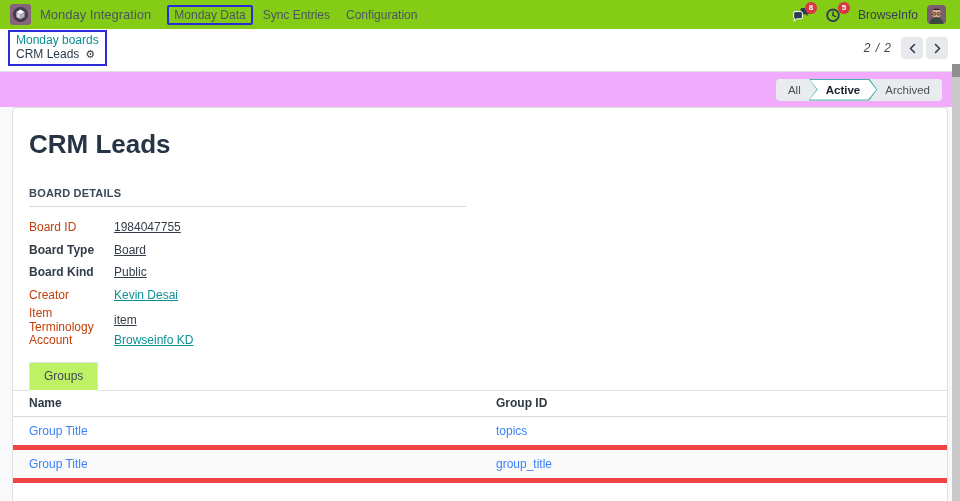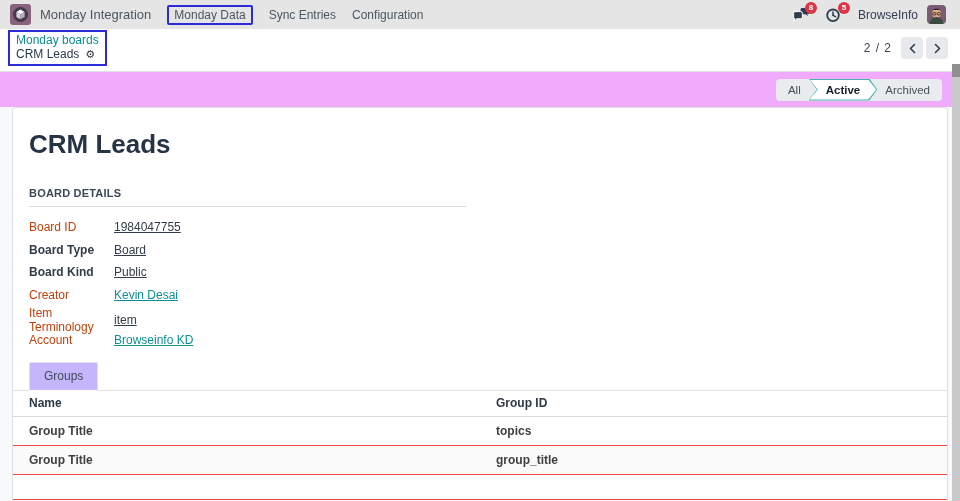--- a/index.html
+++ b/index.html
@@ -4,41 +4,41 @@
 <style>
   * { margin:0; padding:0; box-sizing:border-box; }
   html,body { width:960px; height:501px; }
   body {
     position:relative; overflow:hidden;
     background:#f8f9fa;
     font-family:"Liberation Sans", sans-serif;
     color:#374151; font-size:12px;
   }
   
-  .topnav { display:flex; align-items:center; height:29px; padding:0 10px; background:#e5e5e5; }
+  .topnav { display:flex; align-items:center; height:29px; padding:0 10px; background:#84cc16; }
   .app-icon { width:21px; height:21px; margin-right:9px; flex:0 0 auto; cursor:pointer; }
   .app-name { font-size:13px; color:#4c5662; margin-right:16px; white-space:nowrap; }
   .menu { font-size:12px; color:#4c5662; padding:3px 8px; white-space:nowrap; cursor:pointer; }
-  .menu.highlighted { border:2px solid #2b2bd8; border-radius:2px; padding:1px 5px; margin-right:8px; }
+  .menu.highlighted { border:2px solid #2b2bd8; border-radius:2px; padding:1px 5px; margin-right:2px; }
   .topnav-right { margin-left:auto; display:flex; align-items:center; gap:15px; padding-right:4px; }
   .icon-wrap { position:relative; width:18px; height:16px; cursor:pointer; }
   .badge { position:absolute; top:-5px; right:-7px; min-width:12px; height:12px; border-radius:7px;
            background:#dc3545; color:#fff; font-size:8px; font-weight:bold; line-height:12px;
            text-align:center; padding:0 2px; }
   .user { display:flex; align-items:center; gap:9px; cursor:pointer; }
   .user-name { font-size:12px; color:#374151; }
   .avatar { width:19px; height:19px; border-radius:4px; overflow:hidden; display:block; }
   
   .crumb-row { display:flex; align-items:flex-start; background:#fff; padding:1px 12px 5px 8px; }
   .crumb-box { border:2px solid #2b2bd8; padding:1px 6px 2px; }
   .crumb-parent { color:#0d8f93; font-size:12px; font-weight:500; line-height:14px; display:block; cursor:pointer; }
   .crumb-current { color:#2b3a4a; font-size:12px; line-height:15px; display:flex; align-items:center; gap:6px; }
   .gear-icon { font-family:"DejaVu Sans", sans-serif; font-size:11px; color:#343b44; cursor:pointer; line-height:1; }
   .pager { margin-left:auto; display:flex; align-items:center; gap:9px; margin-top:7px; }
-  .pager-count { font-size:12px; color:#3c4450; letter-spacing:1px; }
+  .pager-count { font-size:12px; color:#3c4450; letter-spacing:1px;font-style:italic; }
   .pager-btns { display:flex; gap:3px; }
   .pager-btn { width:22px; height:22px; background:#e7e9ec; border:none; border-radius:4px;
                display:flex; align-items:center; justify-content:center; cursor:pointer; }
   .hdr-divider { border-bottom:1px solid #dee2e6; }
   
   .control-band { height:35px; display:flex; align-items:center; justify-content:flex-end;
                   padding-right:18px; background:#f0abfc; }
   .af-bar { display:flex; align-items:stretch; background:#e9ecef; border-radius:4px; height:22px;
             font-size:11.5px; color:#495057; }
   .af-item { display:flex; align-items:center; padding:0 12px; cursor:pointer; }
@@ -55,26 +55,26 @@
   .form-title { font-size:26px; font-weight:600; color:#273445; margin-bottom:27px; }
   .section-title { font-size:11px; font-weight:bold; color:#3c4858; letter-spacing:.2px;
                    border-bottom:1px solid #d9dbde; width:437px; padding-bottom:7px; margin-bottom:9px; }
   .field-row { display:grid; grid-template-columns:85px 1fr; align-items:center; height:22.5px; }
   .field-label { font-size:12px; color:#c2410c; }
   .field-label.bold { font-weight:bold; color:#333d49; }
   .field-value { font-size:12px; color:#333d49;text-decoration:underline; }
   .field-value.link { color:#0d8f93; cursor:pointer; }
   
   .notebook-tabs { margin-top:11px; padding-left:16px; border-bottom:1px solid #dee2e6; display:flex; }
-  .tab { font-size:12px; color:#404a56; background:#c4b5fd; border:1px solid #dee2e6; border-bottom:1px solid #fff;
+  .tab { font-size:12px; color:#404a56; background:#bef264; border:1px solid #dee2e6; border-bottom:1px solid #fff;
          margin-bottom:-1px; padding:6px 14px 7px; border-radius:2px 2px 0 0; cursor:pointer; }
   table.groups { width:100%; border-collapse:collapse; font-size:12px; }
   table.groups th { text-align:left; font-weight:bold; color:#2e3946; padding:5px 16px 6px;
                     border-bottom:1px solid #d8dadd; }
-  table.groups td { color:#404040; padding:7px 16px; border-bottom:1px solid #ef4444;font-weight:bold; }
+  table.groups td { color:#3b82f6; padding:7px 16px; border-bottom:5px solid #ef4444; }
   table.groups th:nth-child(2), table.groups td:nth-child(2) { width:50%; }
   table.groups tbody tr { cursor:pointer; height:25px; }
   table.groups tbody tr:nth-child(even) { background:#fafafa; }
   
   .scrollbar-track { position:absolute; top:64px; right:0; width:8px; height:437px; background:#c9c9c9; }
   .scrollbar-thumb { position:absolute; top:0; left:0; width:100%; height:13px; background:#8f8f8f; cursor:grab; }
 </style>
 </head>
 <body>
 

